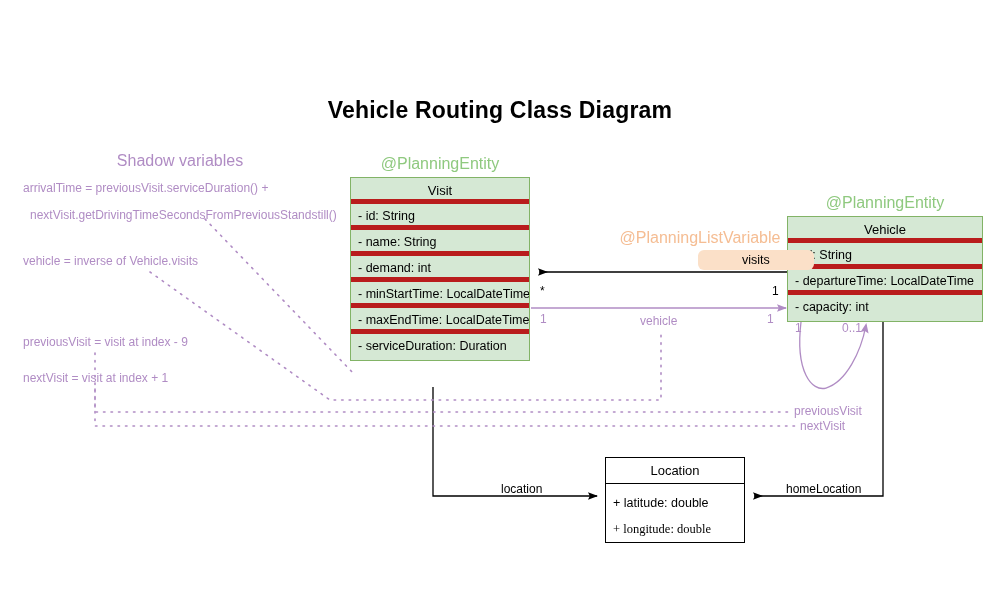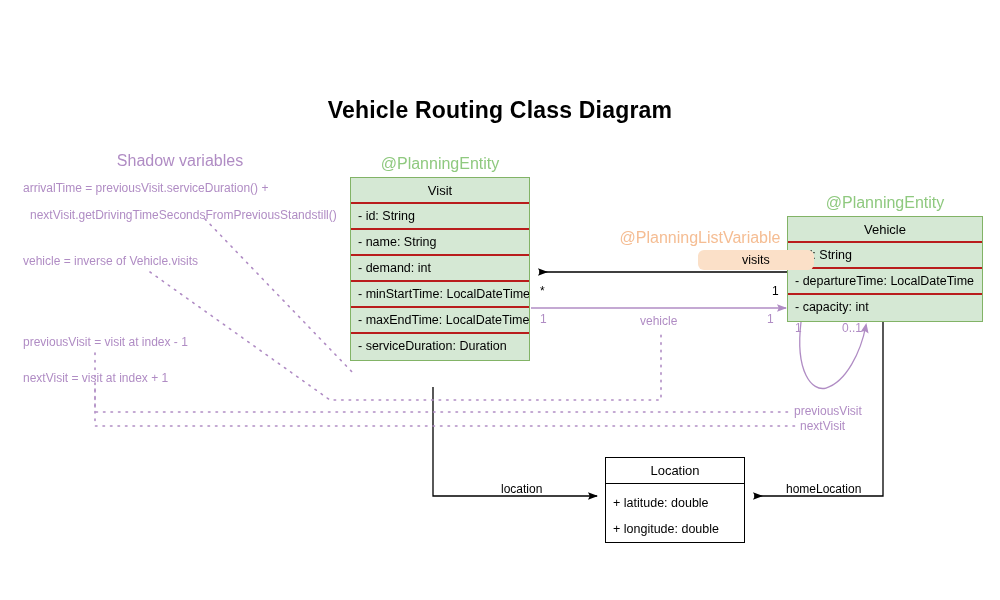--- a/index.html
+++ b/index.html
@@ -48,21 +48,21 @@
   
   .uml-box {
     box-sizing: border-box;
     border: 1px solid #82b366;
     background: #d5e8d4;
   }
   .uml-box .row {
     box-sizing: border-box;
     height: 26px;
     line-height: 25px;
-    border-bottom: 2px solid #b91c1c;
+    border-bottom: 5px solid #b91c1c;
     padding: 0 0 0 7px;
     font-size: 12.5px;
     white-space: nowrap;
     overflow: hidden;
   }
   .uml-box .row:last-child { border-bottom: none; }
   .uml-box .row.title {
     text-align: center;
     padding: 0;
     font-size: 13px;
@@ -170,21 +170,21 @@
   </g>
 </svg>
 
 <div class="abs" id="page-title">Vehicle Routing Class Diagram</div>
 
 <div class="abs section-head head-purple" style="left:80px; top:152px; width:200px;">Shadow variables</div>
 
 <div class="abs note-line" style="left:23px; top:181px;">arrivalTime = previousVisit.serviceDuration() +</div>
 <div class="abs note-line" style="left:30px; top:208px;">nextVisit.getDrivingTimeSecondsFromPreviousStandstill()</div>
 <div class="abs note-line" style="left:23px; top:254px;">vehicle = inverse of Vehicle.visits</div>
-<div class="abs note-line" style="left:23px; top:335px;">previousVisit = visit at index - 1</div>
+<div class="abs note-line" style="left:23px; top:335px;">previousVisit = visit at index - 9</div>
 <div class="abs note-line" style="left:23px; top:371px;">nextVisit = visit at index + 1</div>
 
 <div class="abs section-head head-green" style="left:340px; top:155px; width:200px;">@PlanningEntity</div>
 
 <div class="abs uml-box" id="visit-box" style="left:350px; top:177px; width:180px;">
   <div class="row title">Visit</div>
   <div class="row">- id: String</div>
   <div class="row">- name: String</div>
   <div class="row">- demand: int</div>
   <div class="row">- minStartTime: LocalDateTime</div>
@@ -197,21 +197,21 @@
 <div class="abs uml-box" id="vehicle-box" style="left:787px; top:216px; width:196px;">
   <div class="row title">Vehicle</div>
   <div class="row">- id: String</div>
   <div class="row">- departureTime: LocalDateTime</div>
   <div class="row">- capacity: int</div>
 </div>
 
 <div class="abs uml-box-plain" id="location-box" style="left:605px; top:457px; width:140px;">
   <div class="row title">Location</div>
   <div class="row attr" style="margin-top:6px;">+ latitude: double</div>
-  <div class="row attr" style="margin-bottom:0;">+ longitude: double</div>
+  <div class="row attr" style="margin-bottom:0;font-family:Liberation Serif, serif;">+ longitude: double</div>
 </div>
 
 <div class="abs section-head head-orange" style="left:610px; top:229px; width:180px;">@PlanningListVariable</div>
 
 <div class="abs" style="left:698px; top:250px;">
   <span class="badge">visits</span>
 </div>
 
 <div class="abs edge-label lbl-black" style="left:540px; top:284px;">*</div>
 <div class="abs edge-label lbl-black" style="left:772px; top:284px;">1</div>

